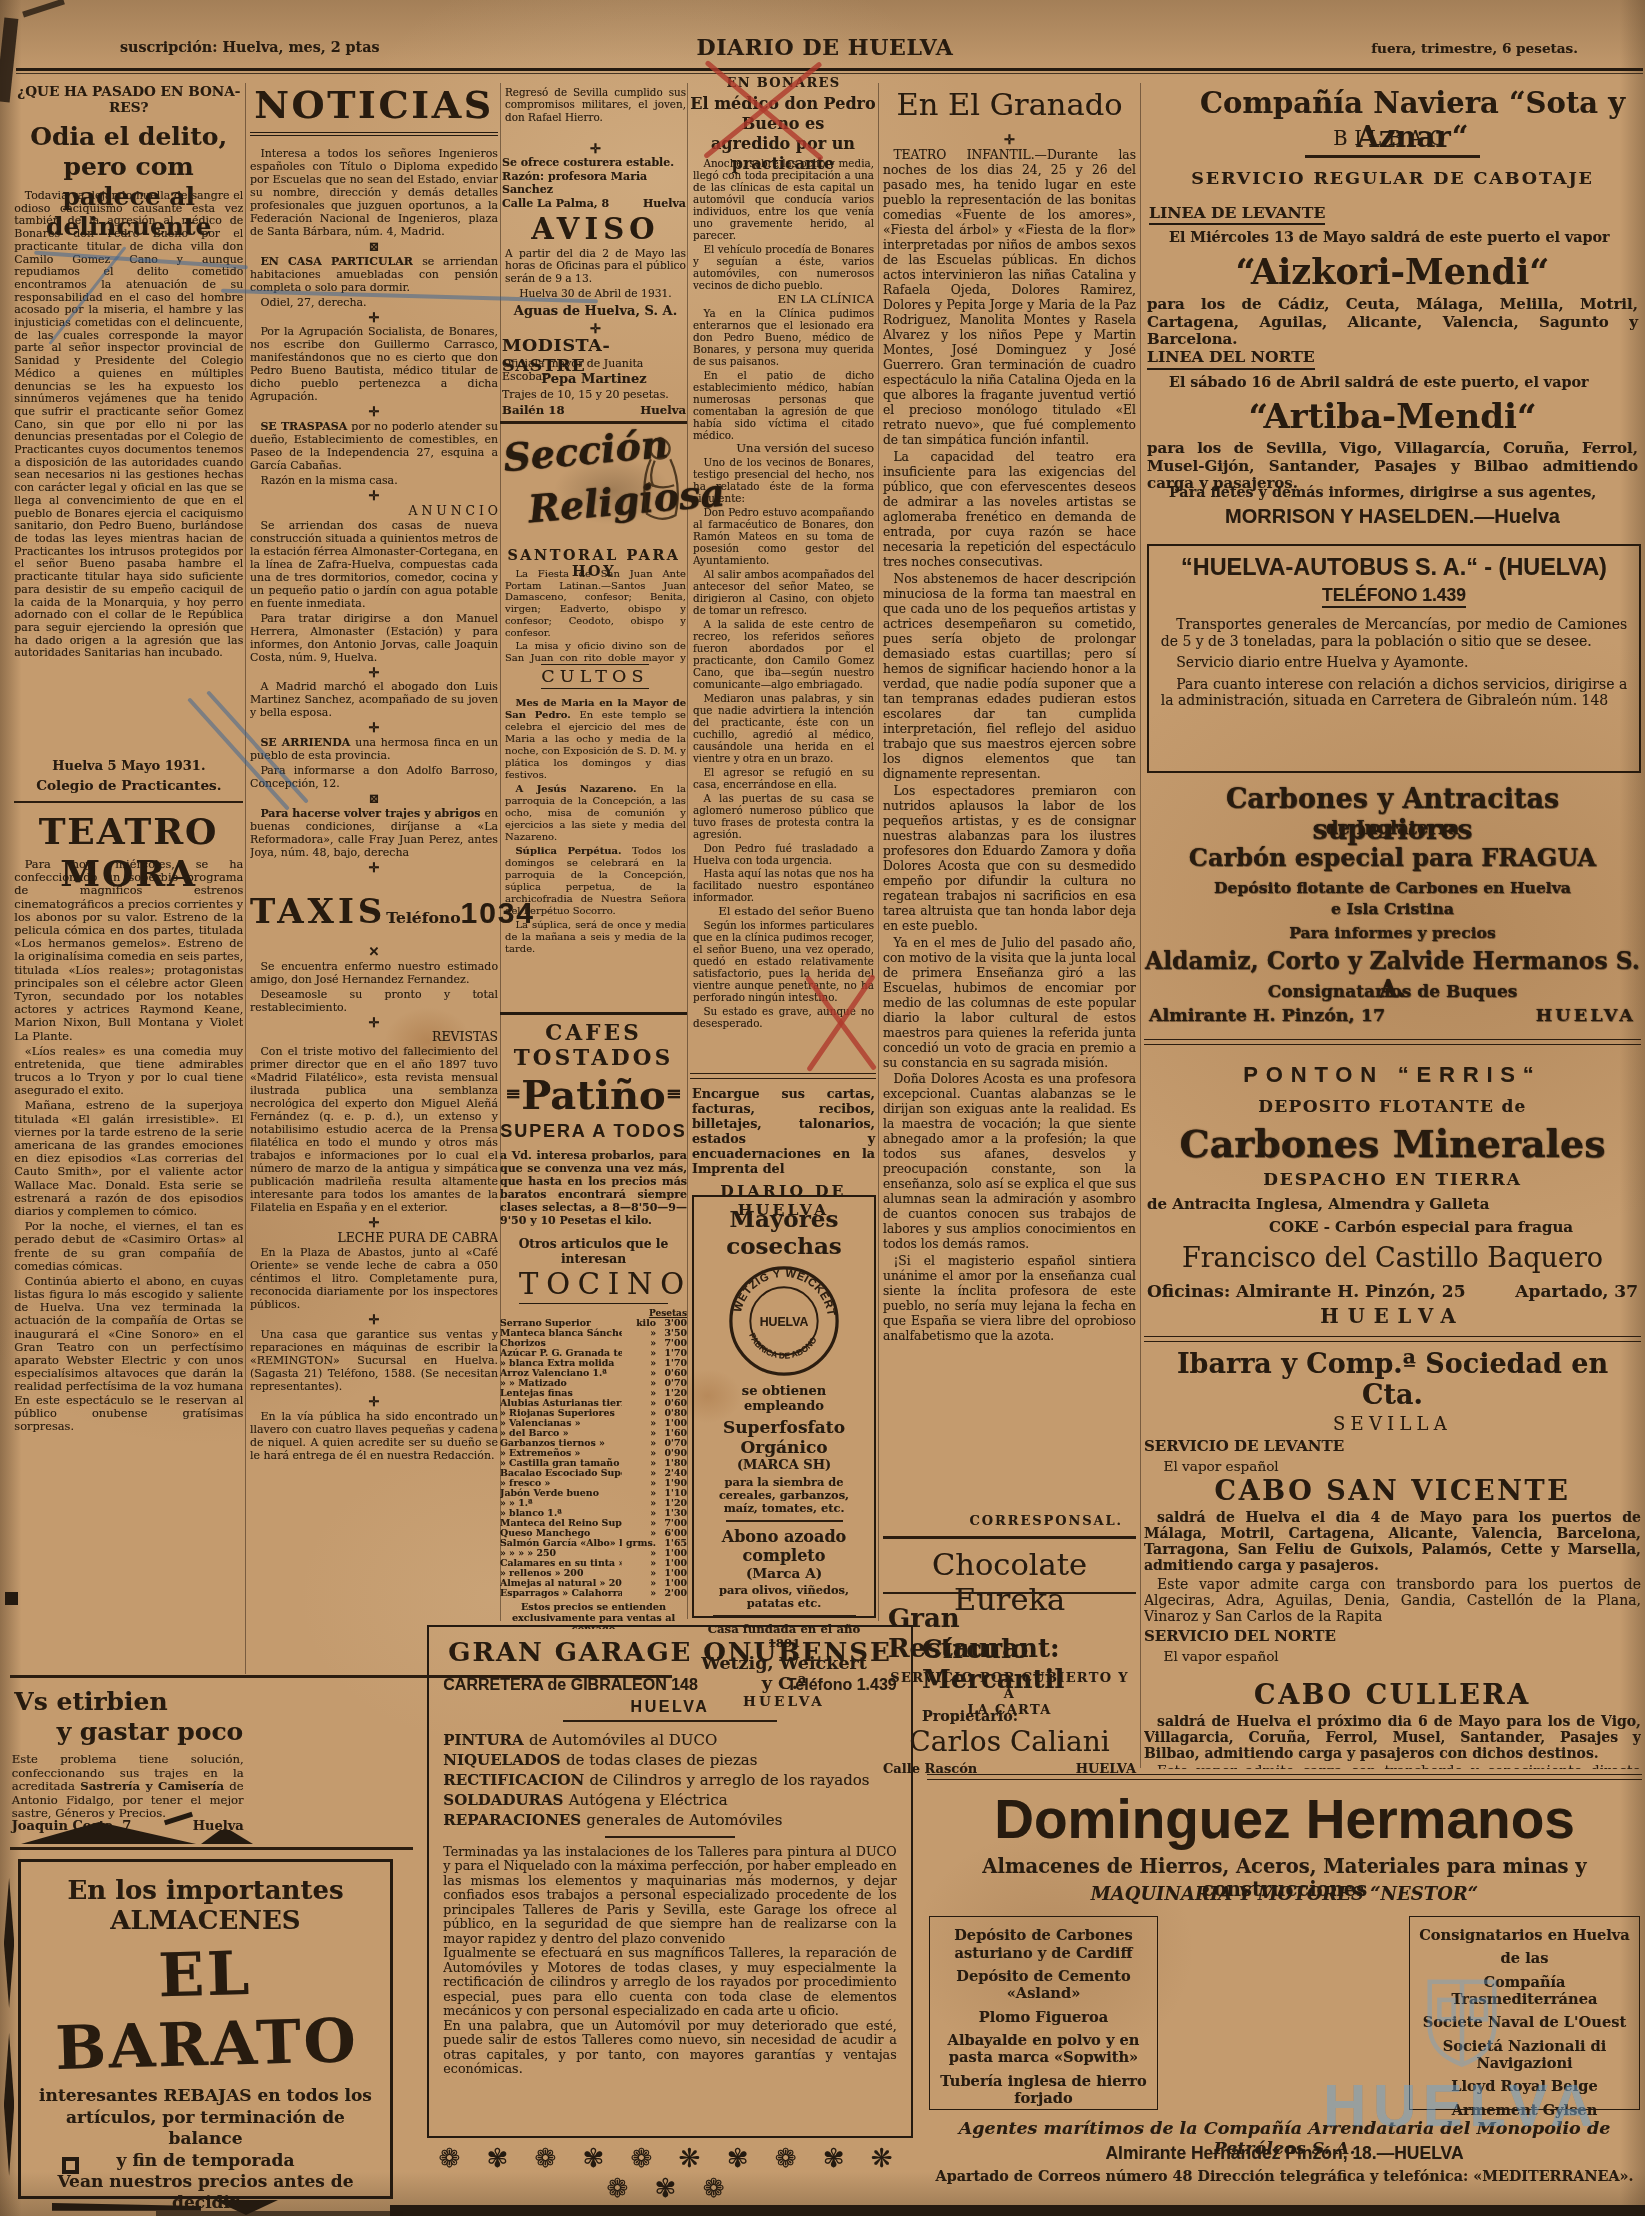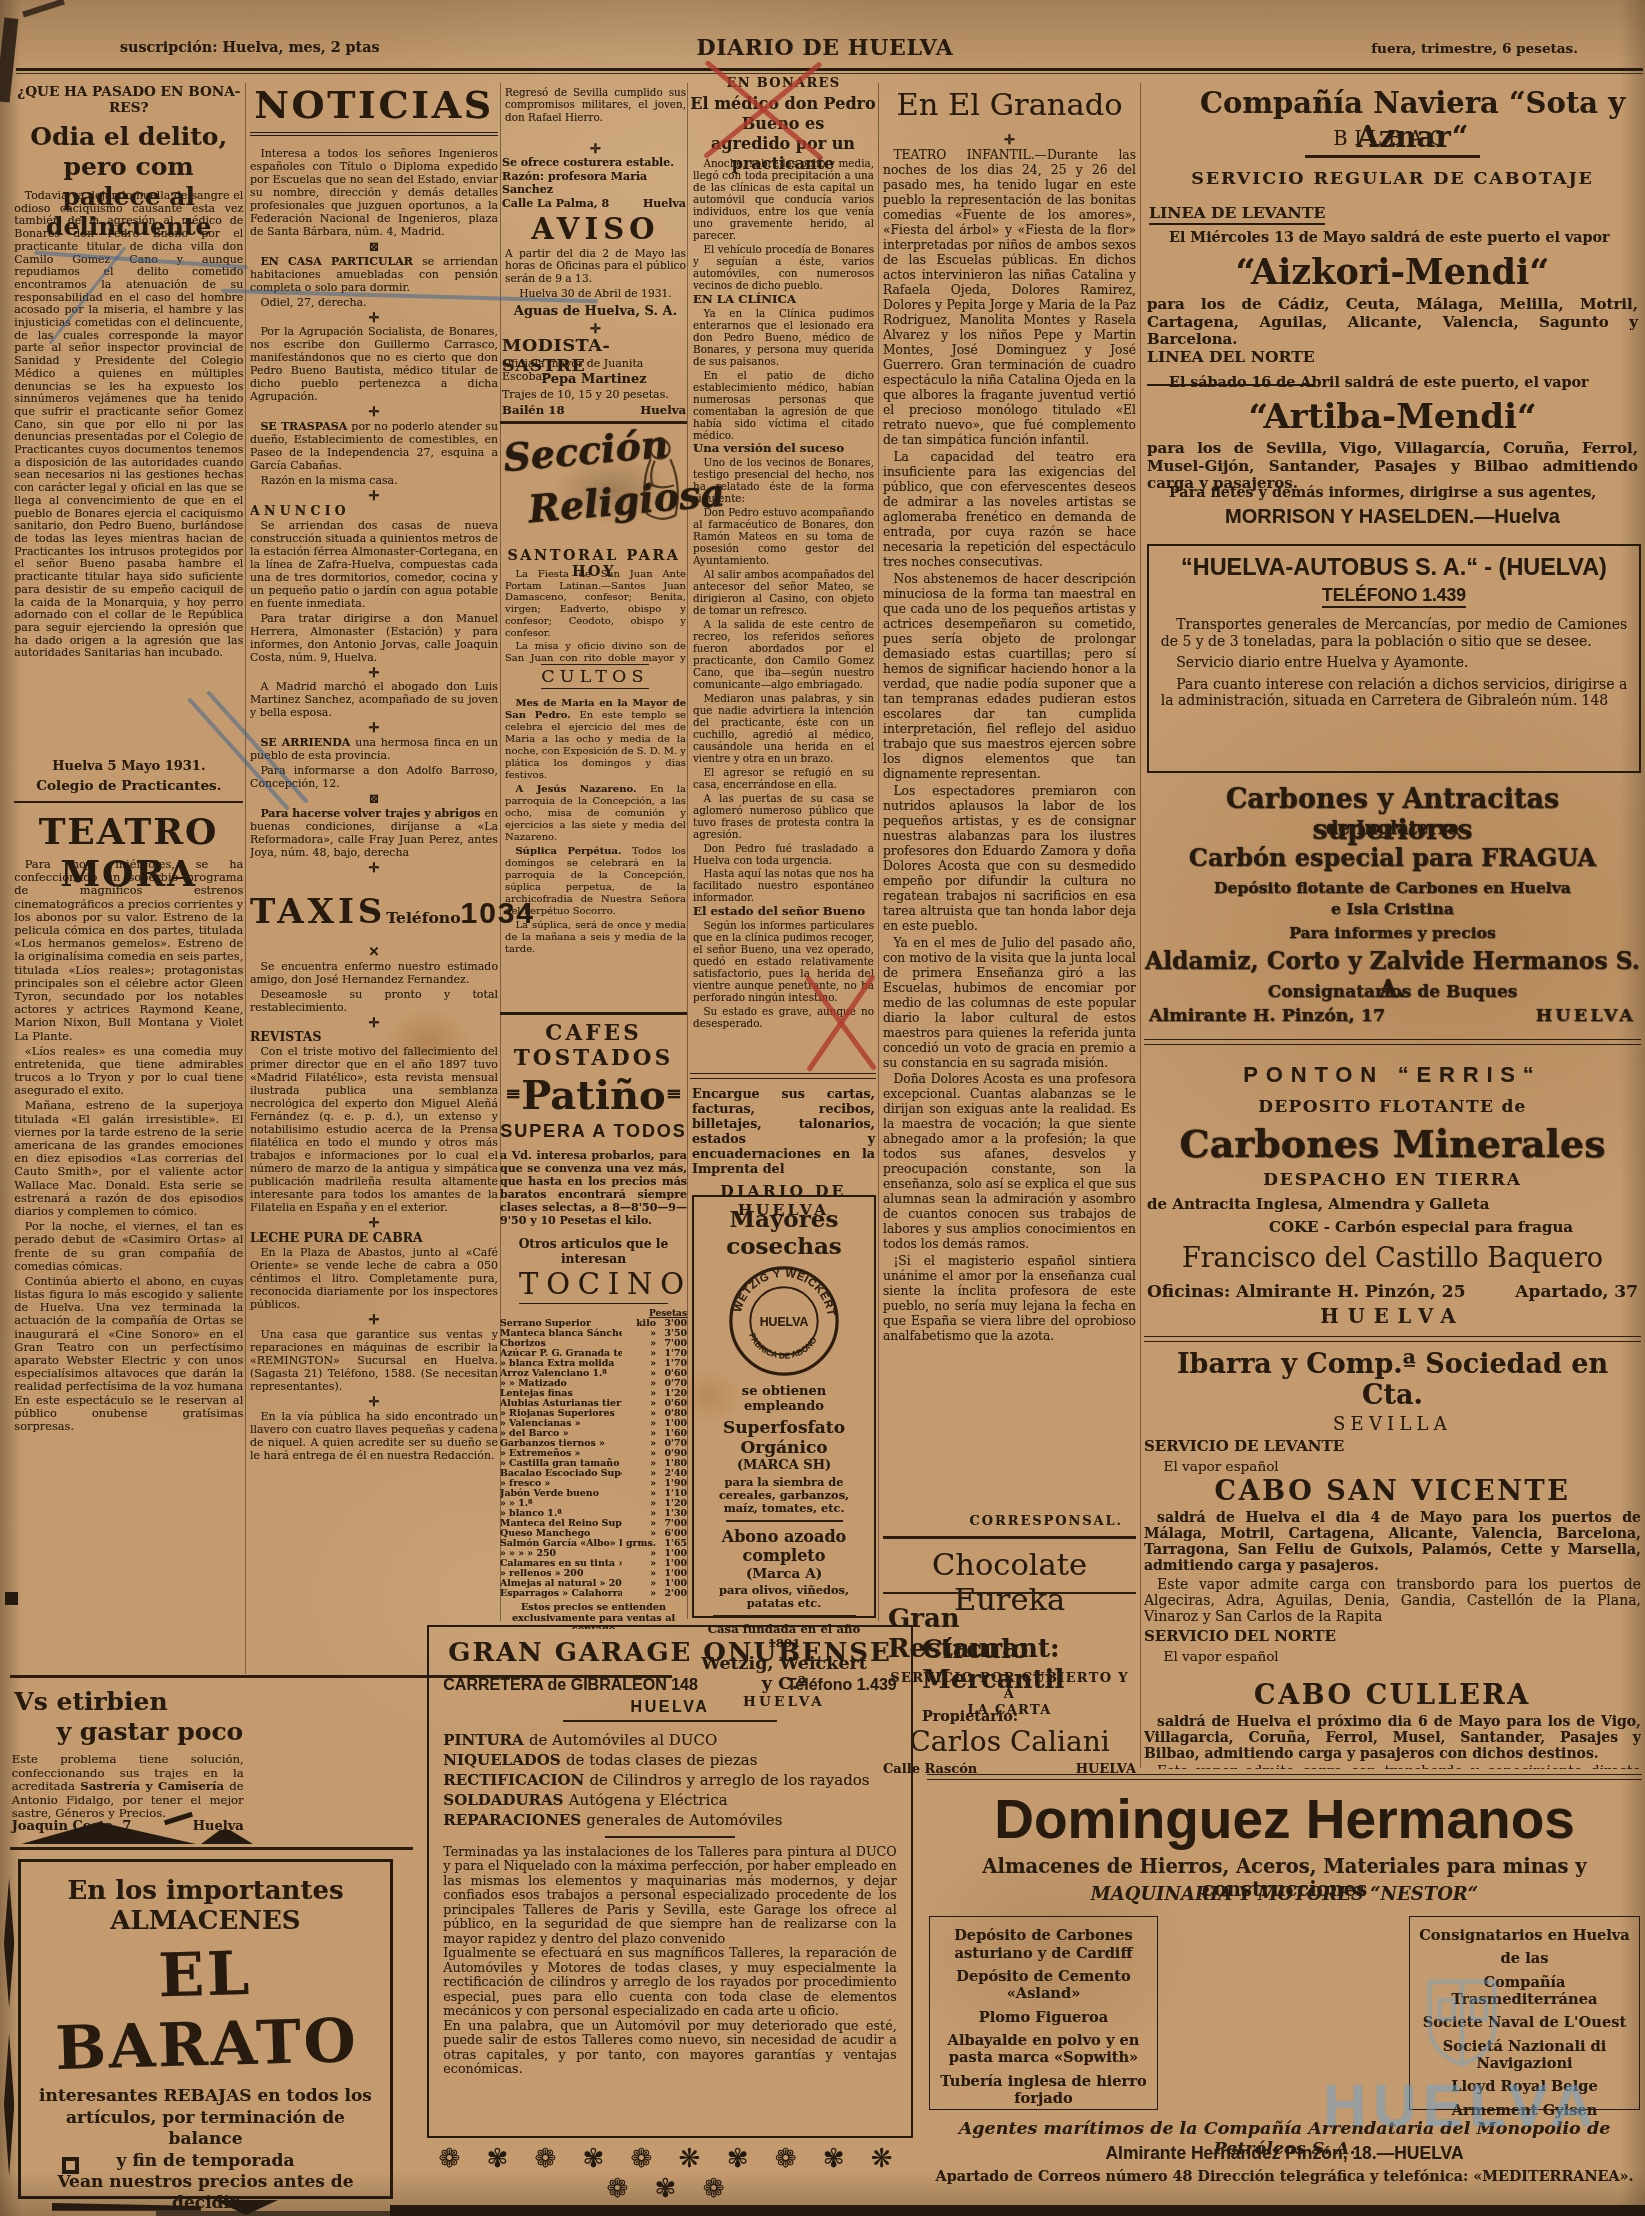--- a/index.html
+++ b/index.html
@@ -17,21 +17,21 @@
       radial-gradient(ellipse 195px 169px at 64% 88%,rgba(125,85,48,.22),transparent 72%),
       linear-gradient(90deg,rgba(60,40,20,.38) 0,transparent 1.3%,transparent 98.4%,rgba(60,40,20,.30) 100%),
       linear-gradient(0deg,rgba(55,38,18,.30) 0,transparent 2%,transparent 96.5%,rgba(80,55,30,.28) 100%)}
   .abs{position:absolute}
   .ctr{text-align:center}.rt{text-align:right}.j{text-align:justify}
   .b{font-weight:700}.it{font-style:italic}
   .sans{font-family:"Liberation Sans",sans-serif}
   .flow p{margin:0 0 1.9px;text-indent:10.4px}
   .flow{overflow:hidden}
   .sep{text-align:center;font-size:13px;font-weight:700;margin:1.9px 0;text-indent:0!important}
-  .ithead{text-align:left;font-weight:700;text-indent:0!important;margin:4.5px 0 2.6px;font-size:1.13em}
+  .ithead{text-align:right;font-weight:400;text-indent:0!important;margin:4.5px 0 2.6px;font-size:1.13em}
   .prow{display:flex;font-weight:700;white-space:nowrap;line-height:10px;font-size:9.4px}
   .pc0{flex:1;overflow:hidden}
   .pc1{width:34px;text-align:right}
   .pc2{width:31px;text-align:right}
   .dr{border-top:1.9px solid #2b1d10;border-bottom:1.9px solid #2b1d10;height:5.8px}
   .sr{background:#2b1d10;height:1.9px}
   .box{border:2.6px solid #261a0e}
   .vr{position:absolute;width:1.3px;background:rgba(45,30,15,.5)}
   .blue{position:absolute;background:rgba(52,98,150,.5);border-radius:1.9px;pointer-events:none}
   .smudge{text-shadow:0 0 1.3px rgba(40,22,8,.9),0.6px 0.6px 0 rgba(40,22,8,.4)}
@@ -418,21 +418,21 @@
   </div>
 
   <div class="abs ctr b" style="left:1164px;top:86px;width:497px;font-size:29px">Compañía Naviera “Sota y Aznar“</div>
   <div class="abs ctr" style="left:1144px;top:127px;width:497px;font-size:19.5px;letter-spacing:6.5px">BILBAO</div>
   <div class="abs sr" style="left:1305px;top:155px;width:175px;height:2.6px"></div>
   <div class="abs ctr b" style="left:1144px;top:168px;width:497px;font-size:17.5px;letter-spacing:1.9px">SERVICIO REGULAR DE CABOTAJE</div>
   <div class="abs b" style="left:1149px;top:203px;font-size:15.6px;border-bottom:2.6px solid #241a10;padding-bottom:1.3px">LINEA DE LEVANTE</div>
   <div class="abs b" style="left:1169px;top:229px;width:468px;font-size:14.3px">El Miércoles 13 de Mayo saldrá de este puerto el vapor</div>
   <div class="abs ctr b" style="left:1144px;top:251px;width:497px;font-size:35px">“Aizkori-Mendi“</div>
   <div class="abs j b" style="left:1147px;top:296px;width:491px;font-size:15px;line-height:17.5px">para los de Cádiz, Ceuta, Málaga, Melilla, Motril, Cartagena, Aguilas, Alicante, Valencia, Sagunto y Barcelona.</div>
-  <div class="abs b" style="left:1147px;top:347px;font-size:15.6px;border-bottom:2.6px solid #241a10;padding-bottom:18px">LINEA DEL NORTE</div>
+  <div class="abs b" style="left:1147px;top:347px;font-size:15.6px;border-bottom:2.6px solid #241a10;padding-bottom:2px">LINEA DEL NORTE</div>
   <div class="abs b" style="left:1169px;top:374px;width:468px;font-size:14.3px">El sábado 16 de Abril saldrá de este puerto, el vapor</div>
   <div class="abs ctr b" style="left:1144px;top:396px;width:497px;font-size:34px">“Artiba-Mendi“</div>
   <div class="abs j b" style="left:1147px;top:440px;width:491px;font-size:15px;line-height:17.5px">para los de Sevilla, Vigo, Villagarcía, Coruña, Ferrol, Musel-Gijón, Santander, Pasajes y Bilbao admitiendo carga y pasajeros.</div>
   <div class="abs b" style="left:1169px;top:484px;width:468px;font-size:14.3px">Para fletes y demás informes, dirigirse a sus agentes,</div>
   <div class="abs ctr b sans" style="left:1144px;top:505px;width:497px;font-size:20px">MORRISON  Y  HASELDEN.—Huelva</div>
 
   <div class="abs box" style="left:1147px;top:544px;width:494px;height:229px;padding:7.8px 11.7px">
     <div class="ctr b sans" style="font-size:23.4px">“HUELVA-AUTOBUS S. A.“ - (HUELVA)</div>
     <div class="ctr b sans" style="font-size:17.5px;margin-top:3.9px"><span style="border-bottom:2.6px solid #241a10;padding-bottom:1.3px">TELÉFONO 1.439</span></div>
     <p class="j" style="font-size:14px;line-height:16.6px;margin-top:10.4px;text-indent:15.6px">Transportes generales de Mercancías, por medio de Camiones de 5 y de 3 toneladas, para la población o sitio que se desee.</p>

